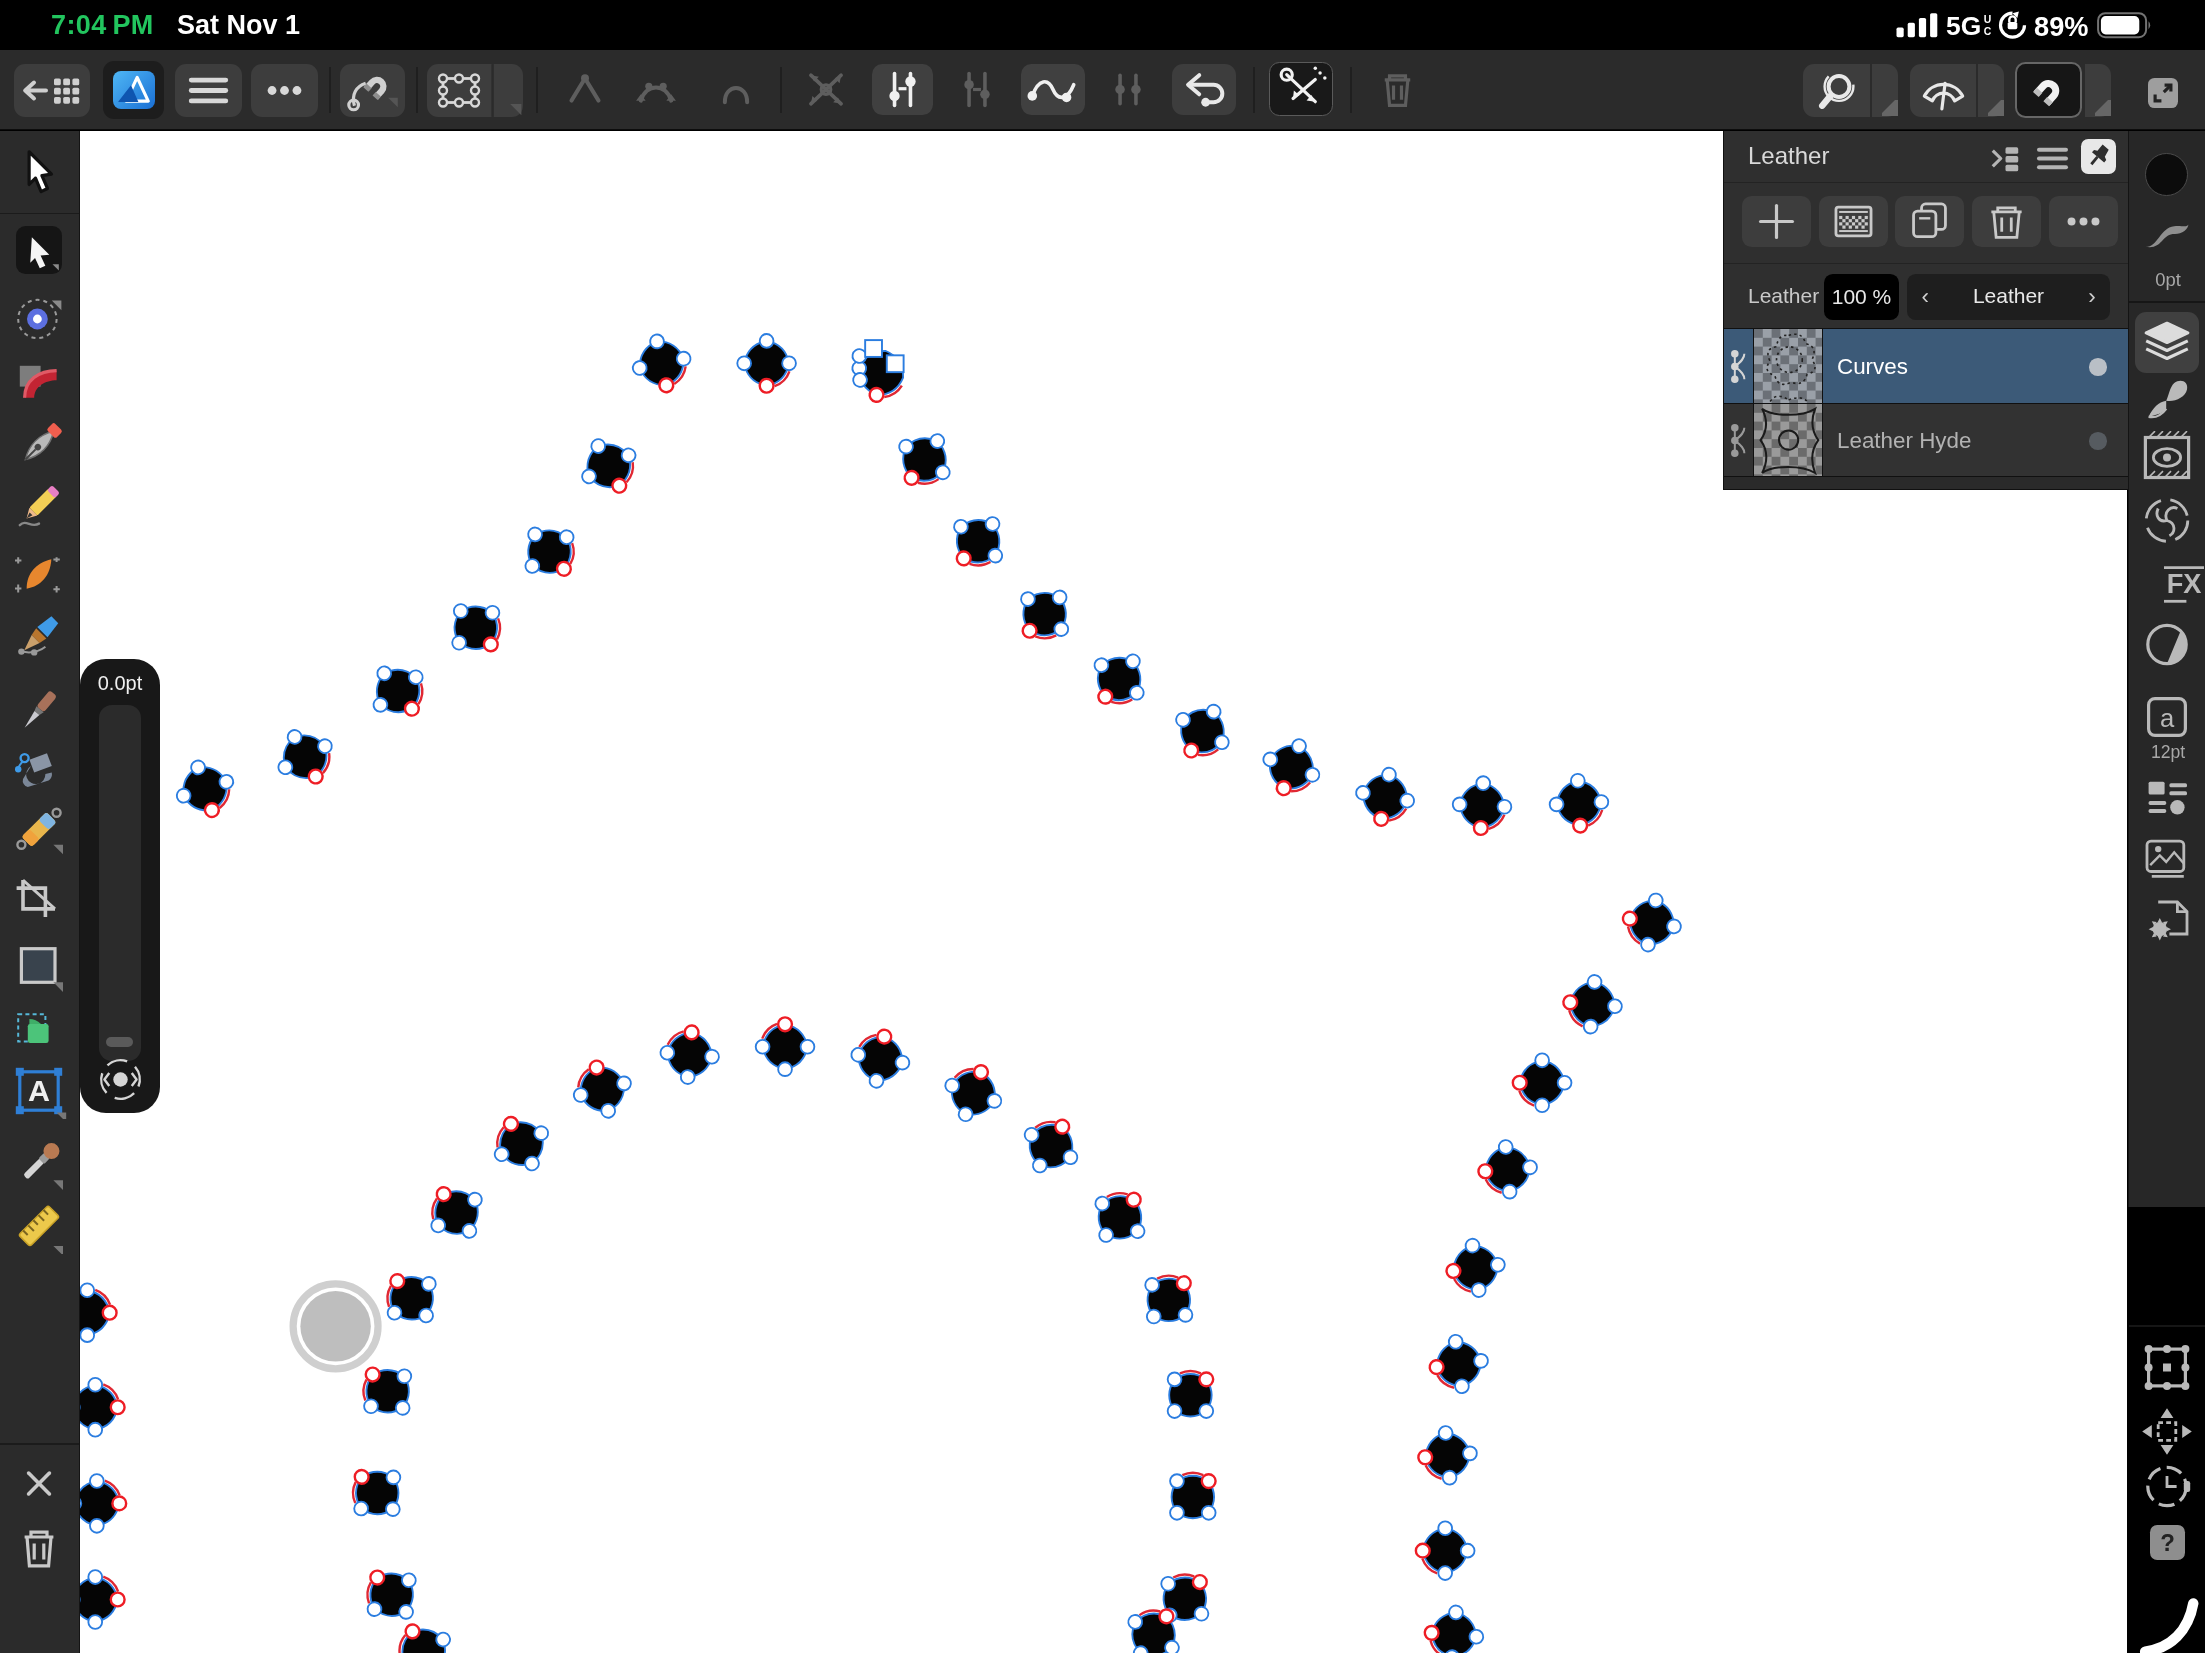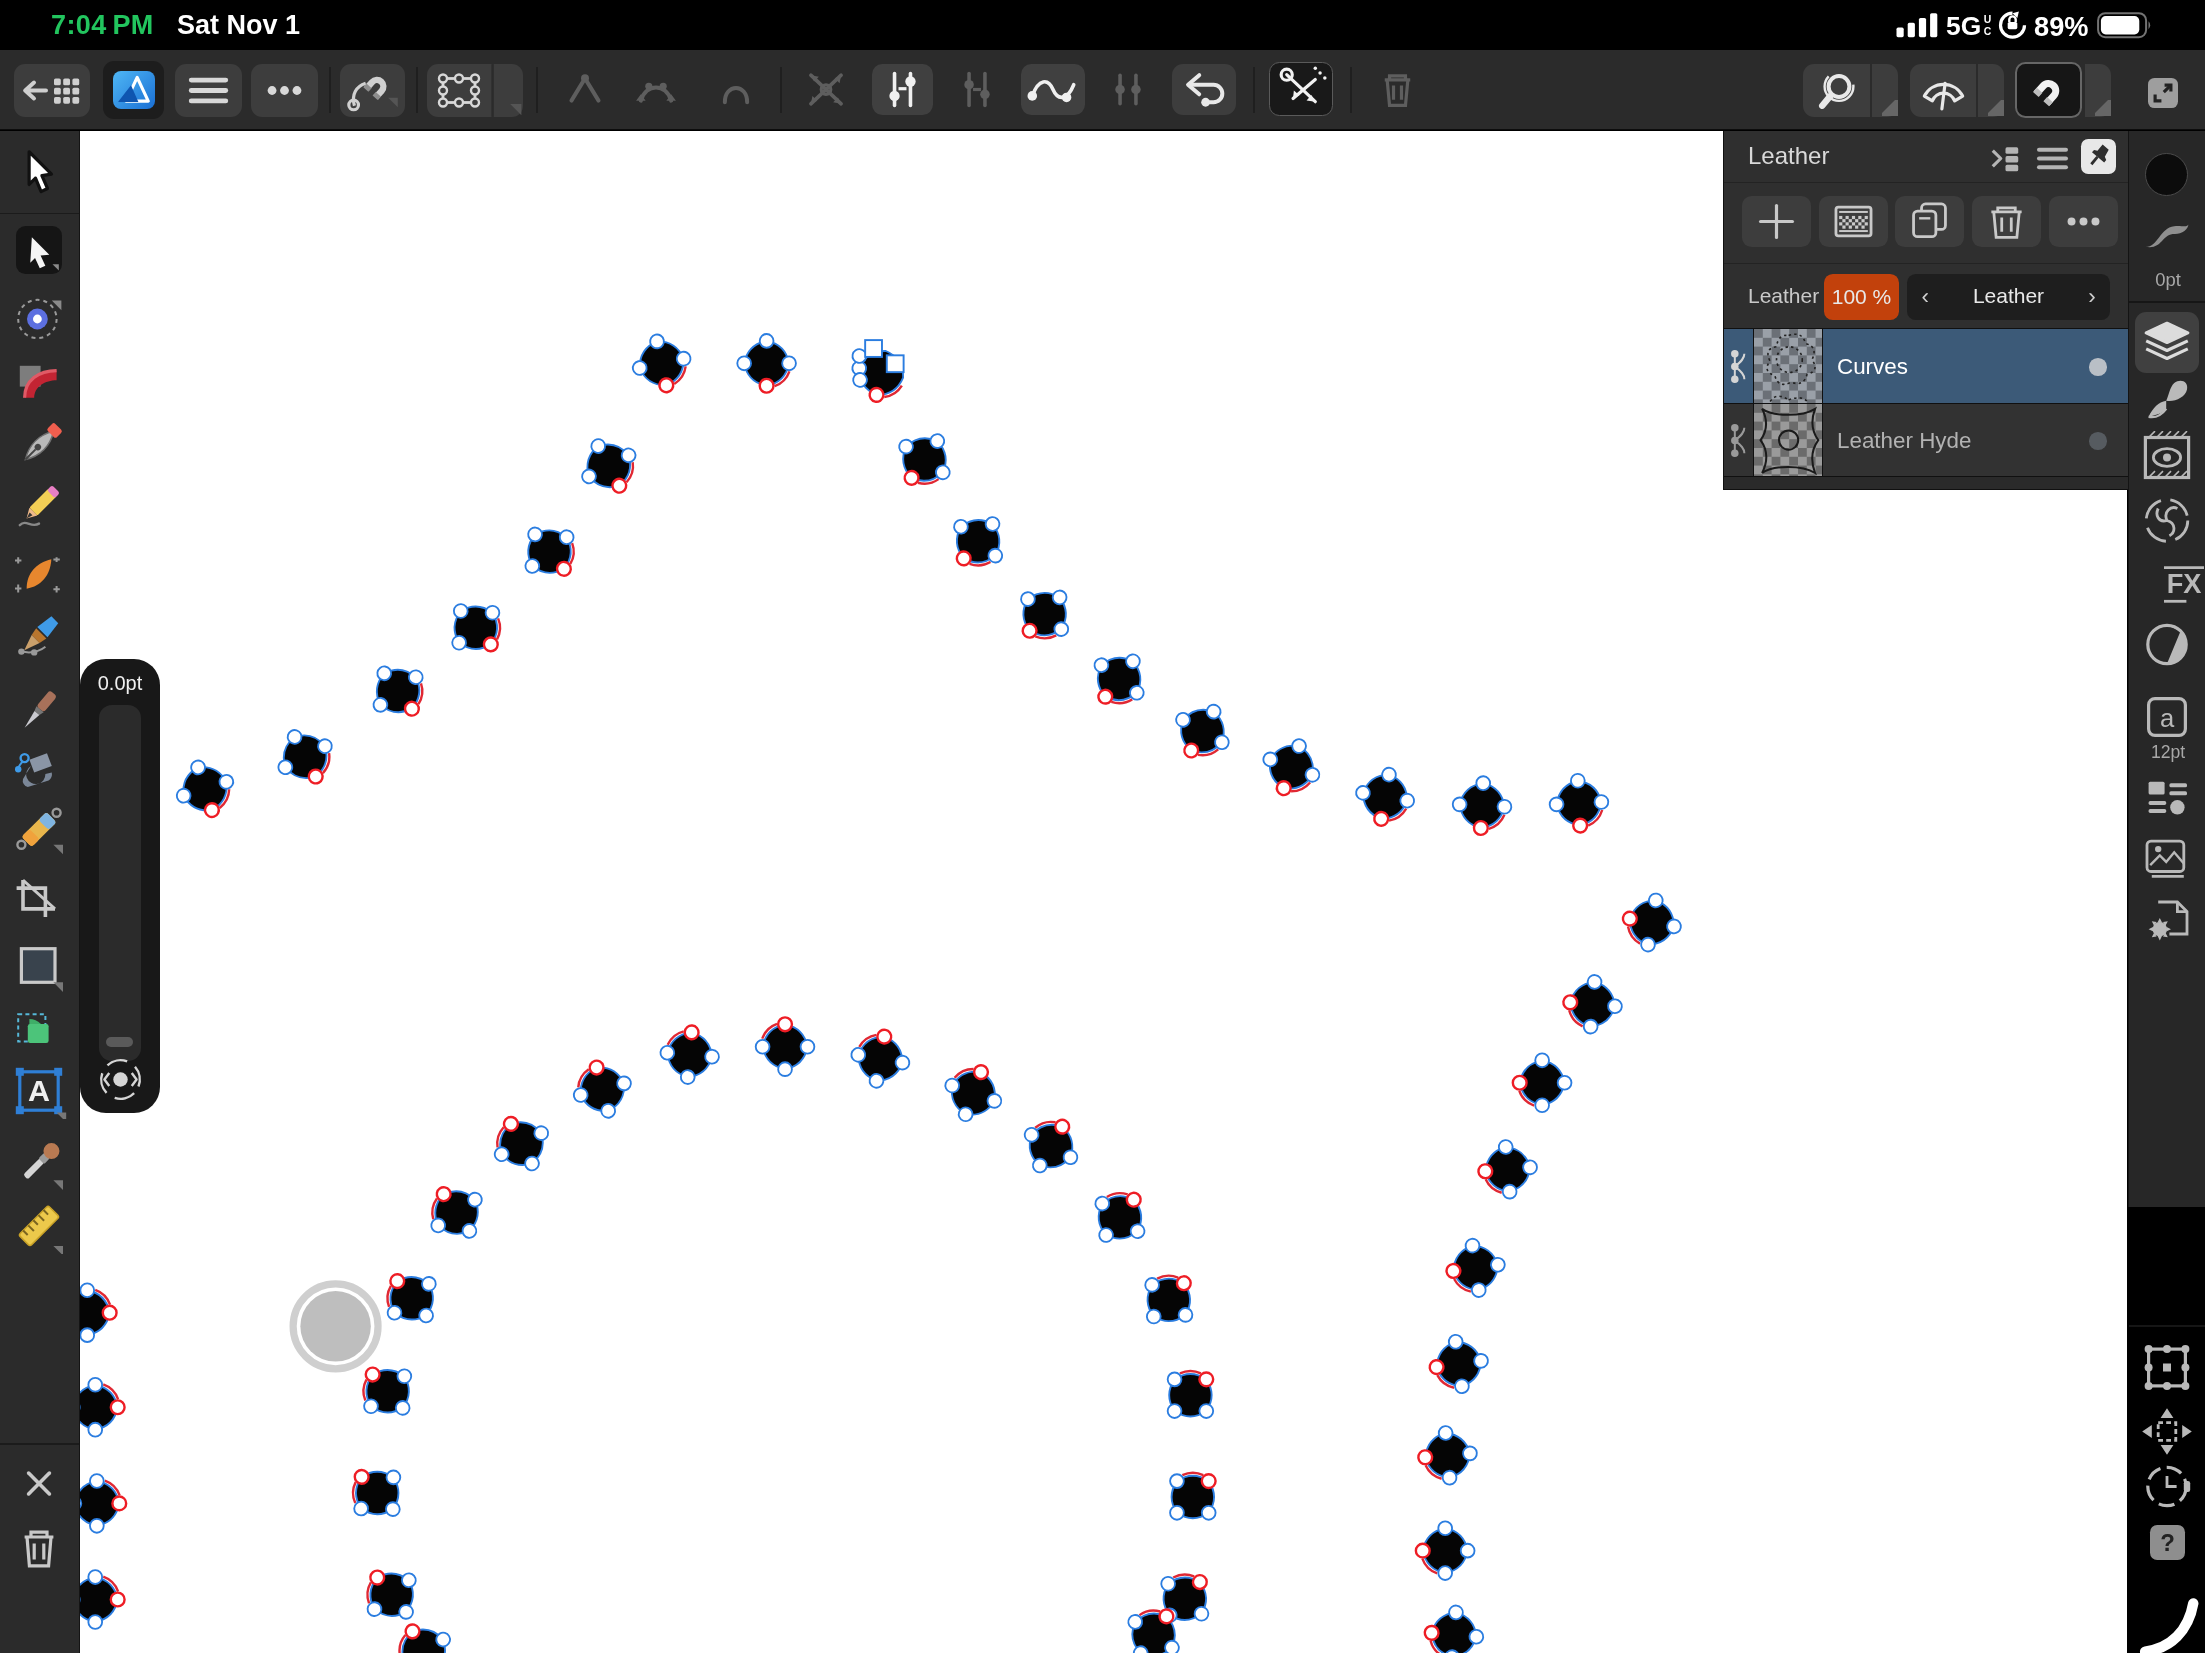--- a/index.html
+++ b/index.html
@@ -686,21 +686,21 @@
             <circle cx="43" cy="32" r="5"></circle>
             <circle cx="58" cy="32" r="5"></circle>
           </g>
   </svg>
       </div>
 
  </div>
 
  <div class="abs" style="left:0;top:135px;width:405px;height:63px">
   <div class="abs" style="left:24px;top:17.6px;font-size:21px;color:#c9c9c9">Leather</div>
-  <div class="abs" style="left:100px;top:8px;width:75px;height:46px;background:#c2410c;border-radius:8.8px;display:flex;align-items:center;justify-content:center;color:#e8e8e8;font-size:21px">100&nbsp;%</div>
+  <div class="abs" style="left:100px;top:8px;width:75px;height:46px;background:#000000;border-radius:8.8px;display:flex;align-items:center;justify-content:center;color:#e8e8e8;font-size:21px">100&nbsp;%</div>
   <div class="abs" style="left:183px;top:8px;width:203px;height:46px;background:#1e1e1e;border-radius:8.8px;color:#e8e8e8">
    <div class="abs" style="left:14.4px;top:10.4px;font-size:22.4px;color:#cfcfcf">‹</div>
    <div class="abs" style="left:0;top:10.4px;width:203px;text-align:center;font-size:21px">Leather</div>
    <div class="abs" style="right:14.4px;top:10.4px;font-size:22.4px;color:#cfcfcf">›</div>
   </div>
  </div>
 
  <div class="abs" style="left:0;top:197px;width:405px;height:75px;background:#3c5a78;border-top:1.6px solid #101010">
   <div class="ic" style="left:0;top:0;width:29px;height:75px">
    <svg width="17.6" height="35" viewBox="0 0 22 44">

